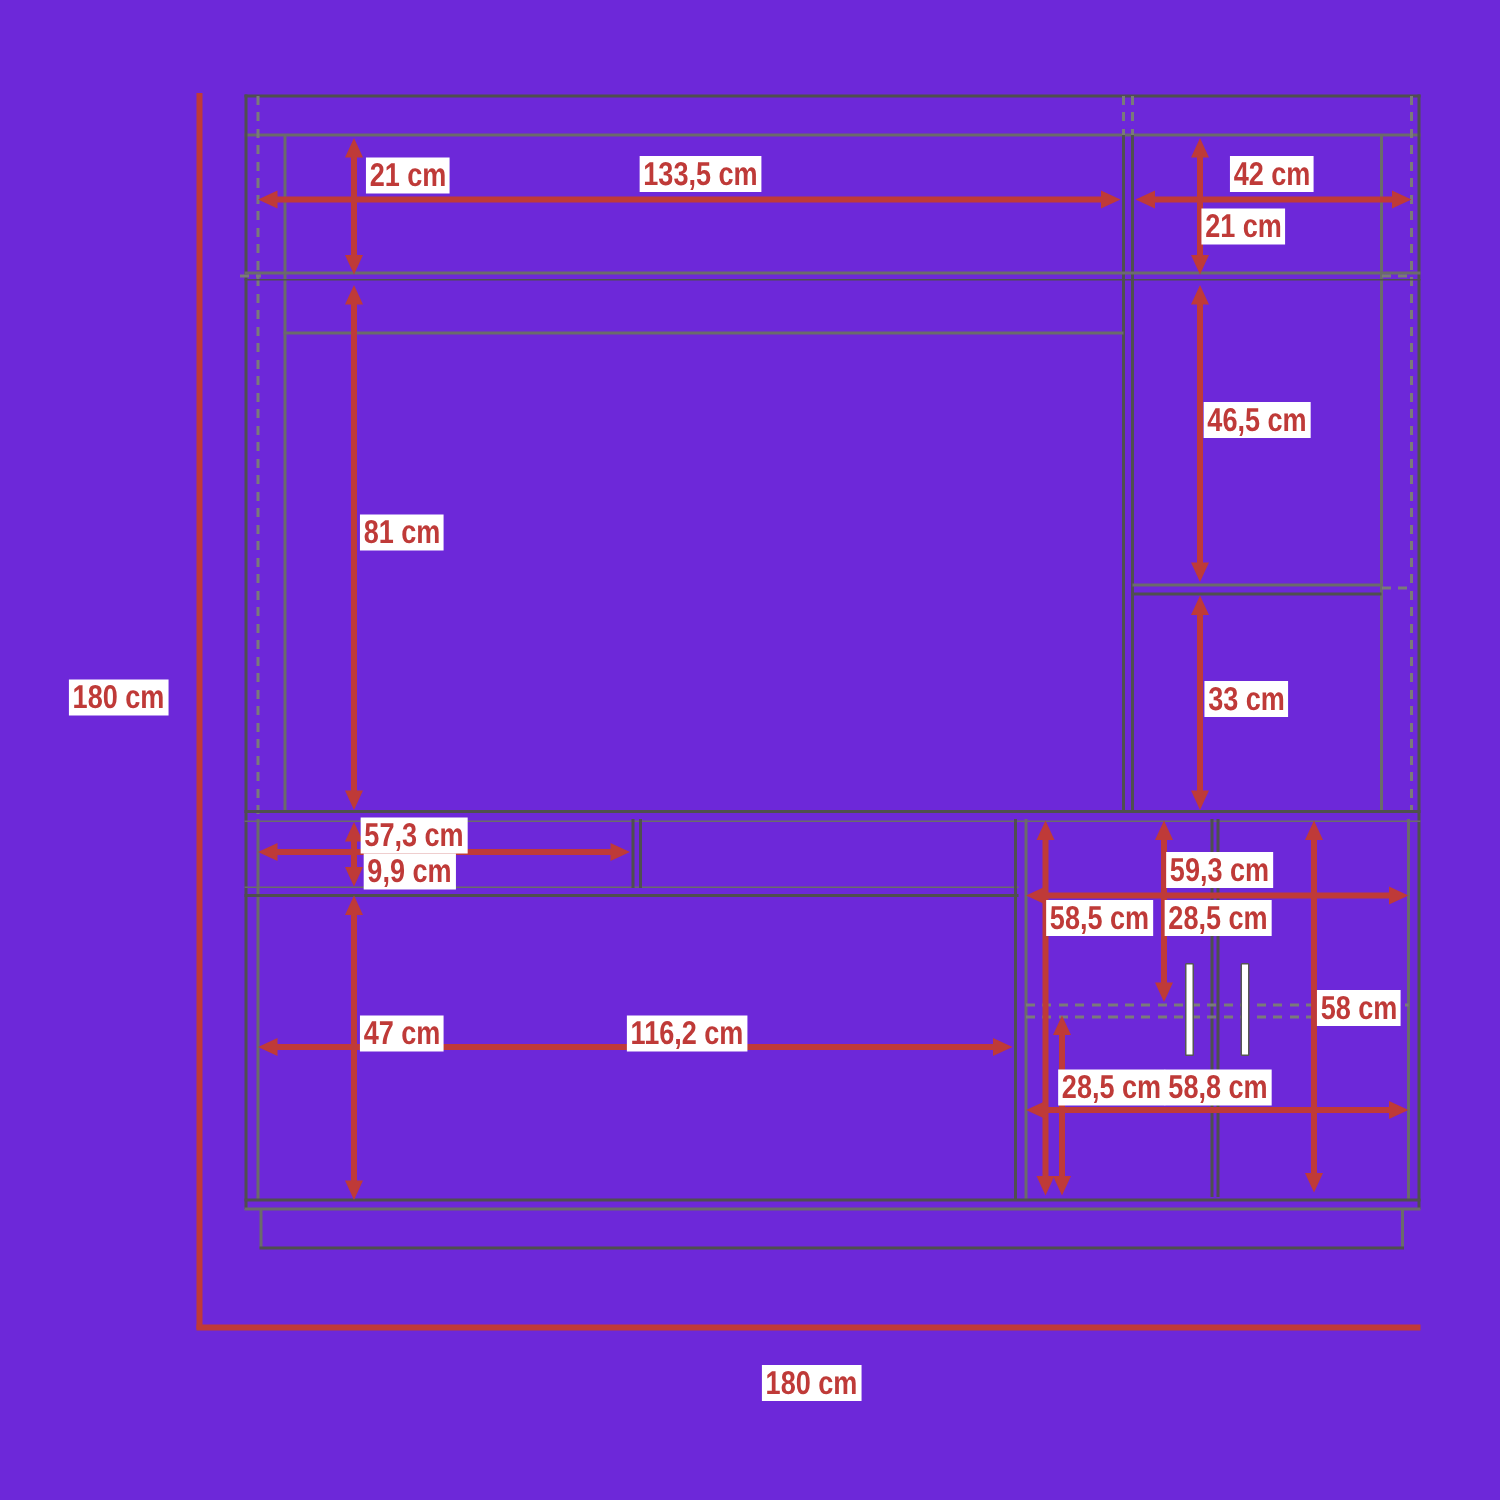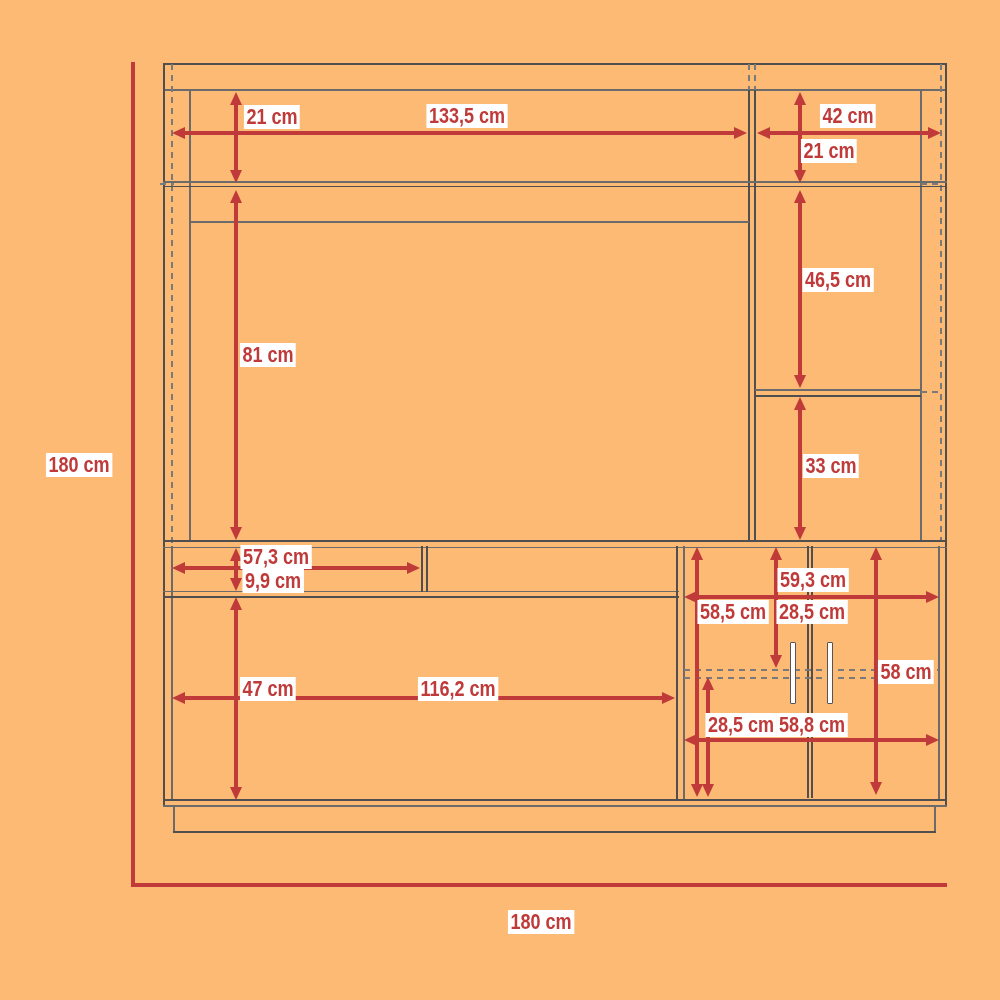--- a/index.html
+++ b/index.html
@@ -3,21 +3,21 @@
 <meta charset="utf-8">
 <style>
   :root{
     --red:#bf3a38;
     --line:#4f4f4f;
     --line2:#6b6b6b;
     --dash:#7a7a7a;
   }
   html,body{margin:0;padding:0;background:#fff;}
   #canvas{
-    position:relative;width:1000px;height:1000px;background:#fdba74;overflow:hidden;
+    position:relative;width:1000px;height:1000px;background:#6d28d9;overflow:hidden;
     font-family:"Liberation Sans",sans-serif;
   }
   
   .gl{position:absolute;background:var(--line);}
   .gl.thin{background:var(--line2);}
   
   .gdh{position:absolute;height:1.5px;background:repeating-linear-gradient(to right,var(--dash) 0 6px,transparent 6px 11px);}
   .gdv{position:absolute;width:1.5px;background:repeating-linear-gradient(to bottom,var(--dash) 0 6px,transparent 6px 11px);}
   
   .rl{position:absolute;background:var(--red);}

